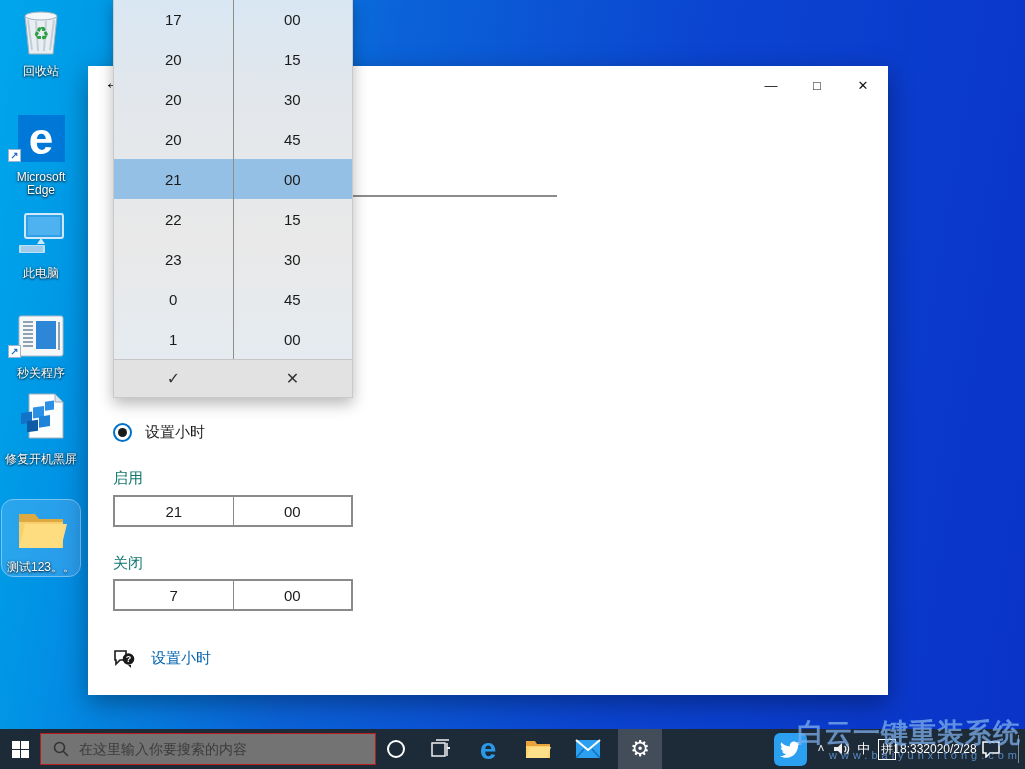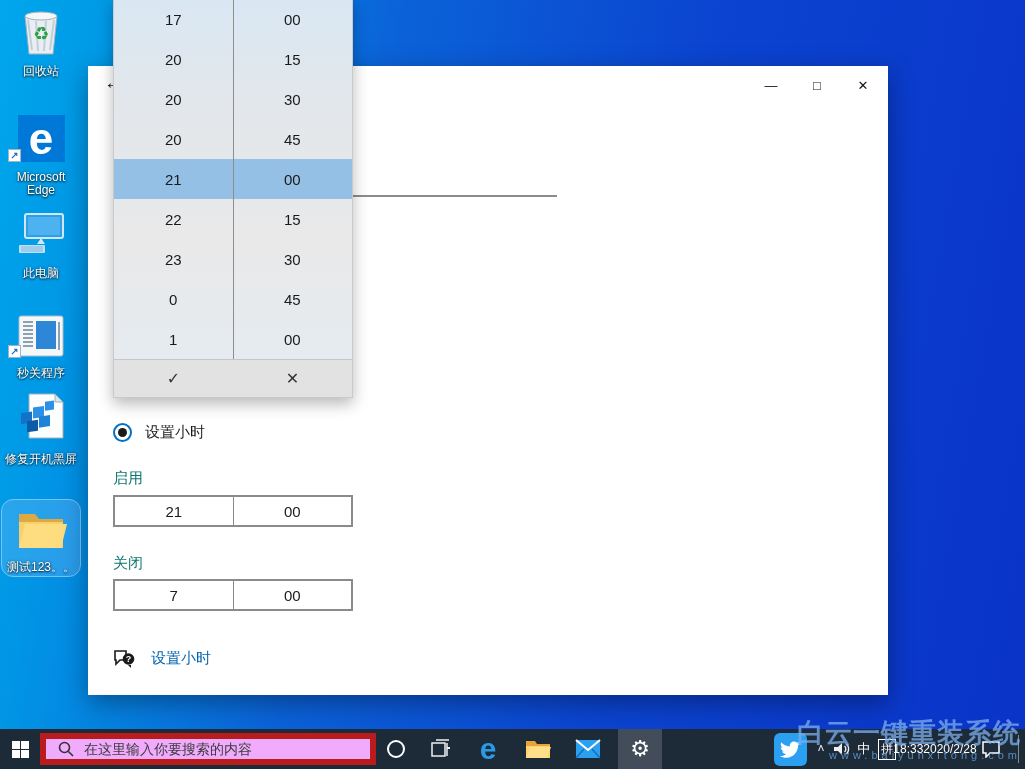--- a/index.html
+++ b/index.html
@@ -56,22 +56,22 @@
   .tp-actions { display:flex; height:38px; background:#e2e2e2; border-top:1px solid #c6c6c6; }
   .tp-actions .act { flex:1; display:flex; align-items:center; justify-content:center;
     font-size:16px; color:#333; }
 
   
   .taskbar { position:absolute; left:0; top:729px; width:1025px; height:40px; background:#1d2a38; z-index:50; }
   .tb { position:absolute; top:0; height:40px; display:flex; align-items:center; justify-content:center; }
   .start { left:0; width:40px; }
   .winlogo { width:17px; height:17px; display:grid; grid-template-columns:8px 8px; grid-template-rows:8px 8px; gap:1px; }
   .winlogo span { background:#fff; }
-  .searchbox { position:absolute; left:40px; top:4px; width:336px; height:32px; background:#f0abfc;
-    border:6px solid #b91c1c; display:flex; align-items:center; padding-left:12px; }
+  .searchbox { position:absolute; left:40px; top:4px; width:336px; height:32px; background:#737373;
+    border:1px solid #b91c1c; display:flex; align-items:center; padding-left:12px; }
   .searchbox input { border:none; outline:none; background:transparent; font-size:14px; width:270px;
     margin-left:10px; color:#222; font-family:inherit; }
   .searchbox input::placeholder { color:#3c3c3c; opacity:1; }
   .cortana { left:376px; width:40px; }
   .cortana .ring { width:18px; height:18px; border:2px solid #fff; border-radius:50%; }
   .taskview { left:420px; width:42px; }
   .tb-edge { left:466px; width:44px; color:#2a9ae8; font-size:30px; font-weight:bold; }
   .tb-explorer { left:516px; width:44px; }
   .tb-mail { left:566px; width:44px; }
   .tb-settings { left:618px; width:44px; background:rgba(255,255,255,.17); color:#fff; font-size:22px; }

